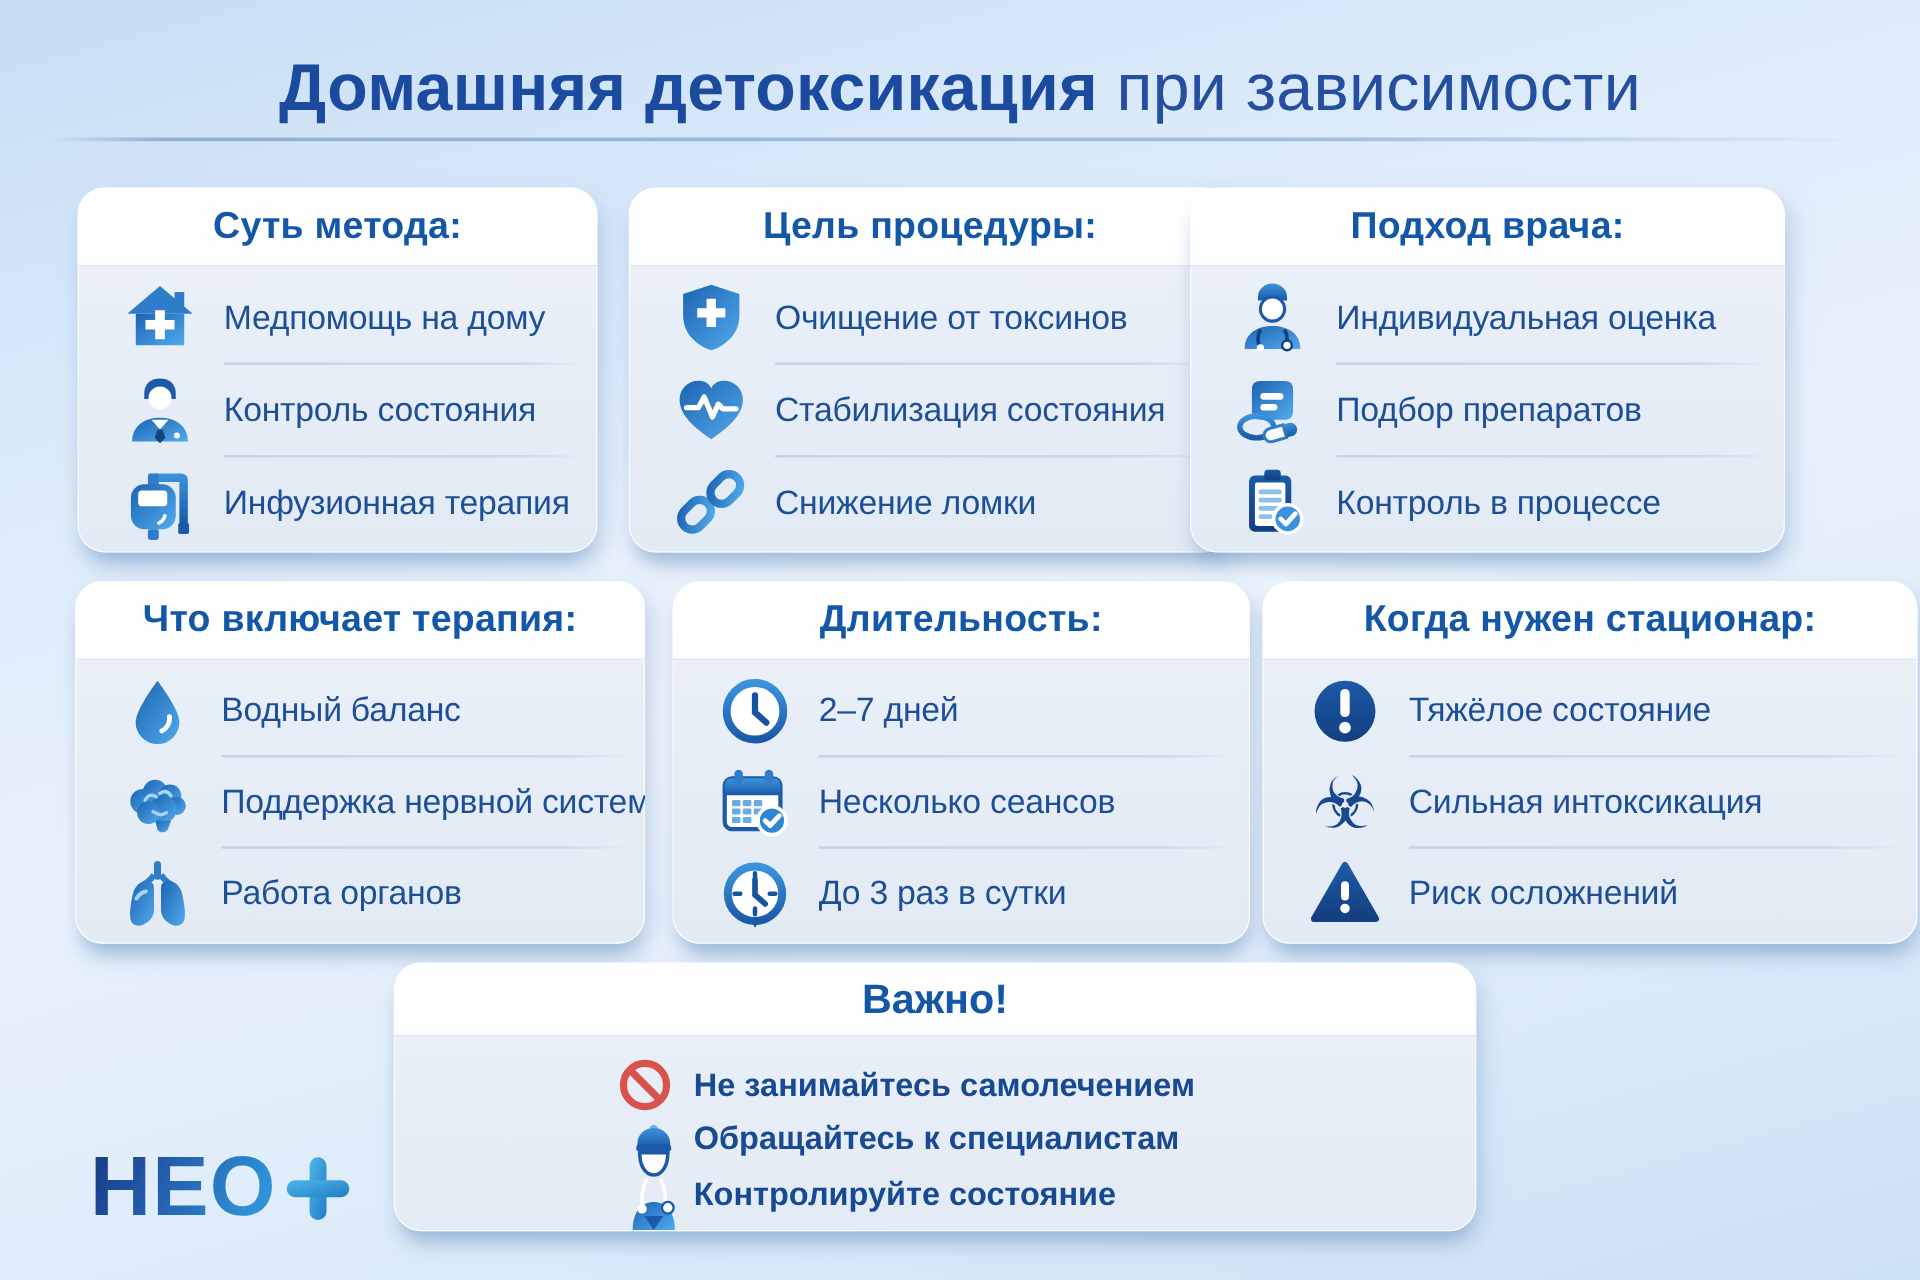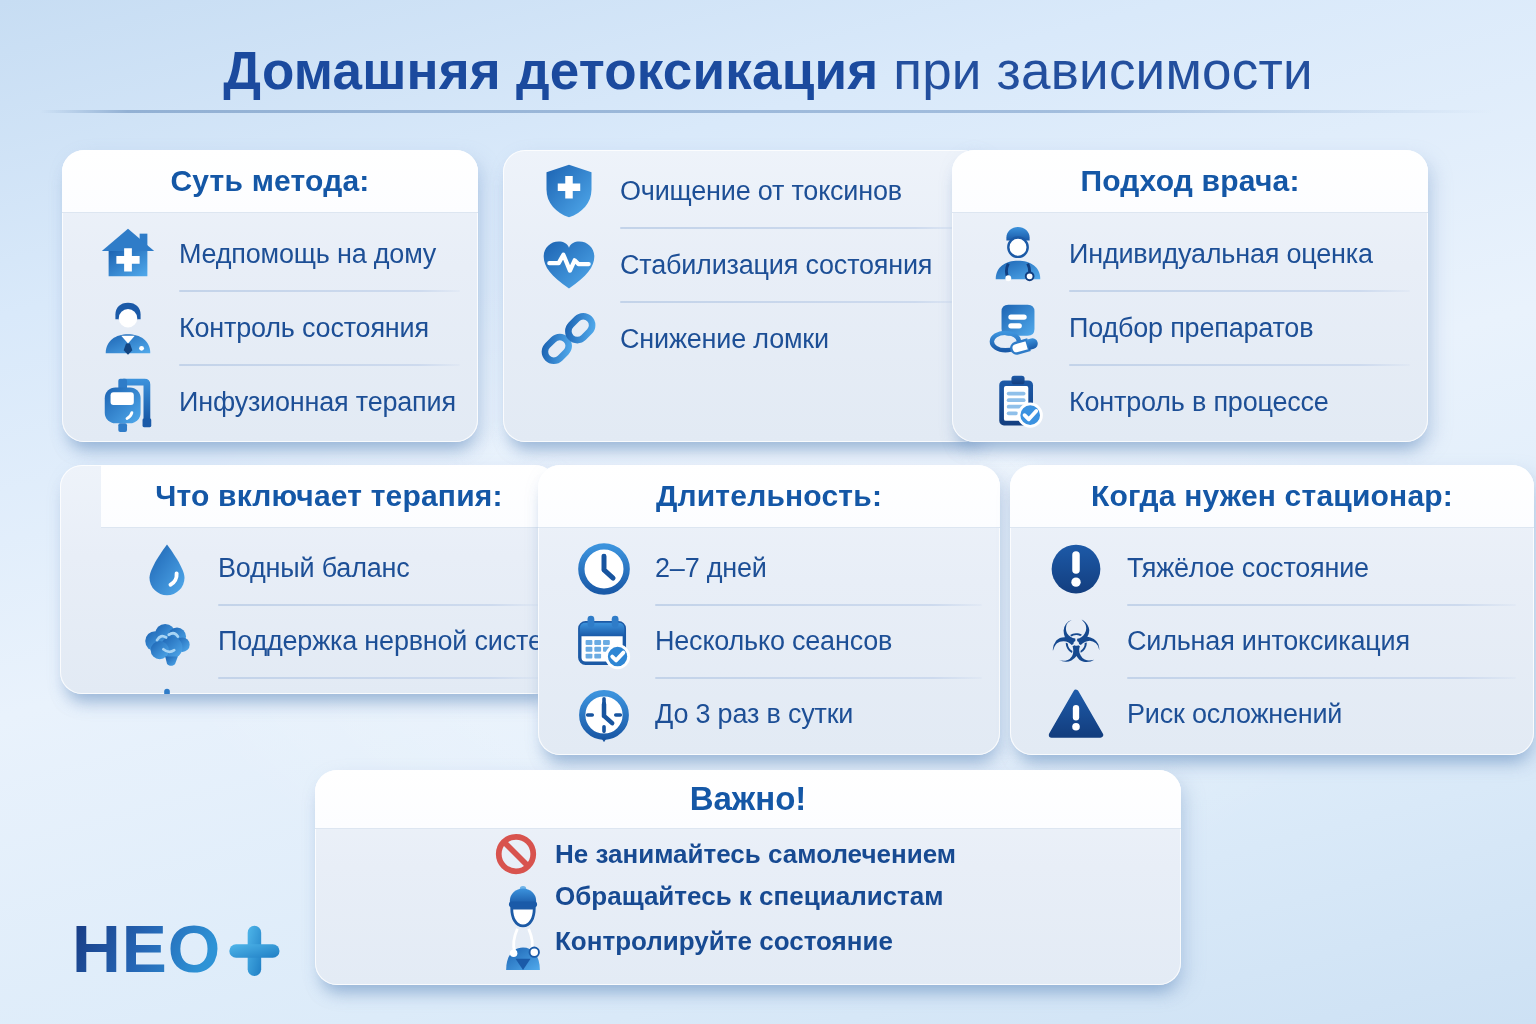--- a/index.html
+++ b/index.html
@@ -27,31 +27,31 @@
   .r2 .item{height:71px;}
   .icon-box{width:64px;height:66px;flex:0 0 64px;display:flex;align-items:center;justify-content:center;margin-right:19px;}
   .item-label{font-size:27px;color:#1d4f96;white-space:nowrap;letter-spacing:-.2px;}
   .divider{height:2px;margin-left:83px;margin-right:2px;border-radius:1px;
     background:linear-gradient(90deg,#c3d3e9,#cddaee 85%,rgba(205,218,238,.2));}
   .glyph{font-family:"DejaVu Sans",sans-serif;font-size:58px;line-height:60px;color:#16498f;}
   
   #card-0{left:62px;top:150px;width:416px;height:292px;}
   #card-1{left:503px;top:150px;width:482px;height:292px;}
   #card-2{left:952px;top:150px;width:476px;height:292px;}
-  #card-3{left:60px;top:465px;width:456px;height:229px;padding-left:41px;}
+  #card-3{left:60px;top:465px;width:456px;height:290px;}
   #card-4{left:538px;top:465px;width:462px;height:290px;}
   #card-5{left:1010px;top:465px;width:524px;height:290px;}
   
   .imp{position:absolute;left:315px;top:770px;width:866px;height:215px;border-radius:22px;overflow:hidden;
     background:linear-gradient(180deg,#eef3fa 0%,#e8eef7 45%,#e3ebf5 100%);
     box-shadow:0 14px 16px -8px rgba(110,150,195,.55), 6px 8px 18px rgba(140,170,210,.35), inset 0 0 0 1px rgba(255,255,255,.8);}
   .imp-header{height:58px;display:flex;align-items:center;justify-content:center;
     background:linear-gradient(180deg,#ffffff,#fcfdff);border-bottom:1px solid #dde6f1;}
   .imp-header .ht{font-size:33px;font-weight:bold;color:#1457a6;}
-  .imp-body{padding:0 30px 6px 176px;border-radius:28px;}
+  .imp-body{padding:14px 30px 6px 176px;border-radius:28px;}
   .imp-row{display:flex;align-items:center;height:50px;}
   .imp-icon{width:50px;flex:0 0 50px;display:flex;align-items:center;justify-content:center;margin-right:14px;}
   .imp-label{font-size:26px;font-weight:bold;color:#174a92;white-space:nowrap;}
   .imp-group{display:flex;align-items:center;}
   .imp-tall-icon{width:64px;flex:0 0 64px;height:94px;display:flex;align-items:flex-start;justify-content:center;margin-right:0;}
   .imp-col .imp-line{height:45px;display:flex;align-items:flex-start;}
   
   .logo{position:absolute;left:72px;top:908px;width:222px;height:84px;}
   .defs{position:absolute;width:0;height:0;}
 </style>
@@ -133,20 +133,23 @@
               <path d="M36 43 a9 9 0 0 1 -5 6" stroke="#fff" stroke-width="3" fill="none" stroke-linecap="round"></path>
               <rect x="22" y="54" width="9" height="9" rx="2" fill="#2f7cc8"></rect>
             </svg>
         </span>
         <span class="item-label">Инфузионная терапия</span>
       </div>
     </div>
   </div>
 
   <div class="card" id="card-1">
+    <div class="card-header">
+        <span class="ht">Цель процедуры:</span>
+      </div>
     <div class="card-body">
       <div class="item">
         <span class="icon-box">
           <svg viewBox="0 0 64 64" width="60" height="62">
               <path d="M32 4 L56 12 V30 C56 45 46 55 32 60 C18 55 8 45 8 30 V12 Z" fill="url(#gb)"></path>
               <path d="M28 16 h8 v8 h8 v8 h-8 v8 h-8 v-8 h-8 v-8 h8 z" fill="#fff"></path>
             </svg>
         </span>
         <span class="item-label">Очищение от токсинов</span>
       </div>

